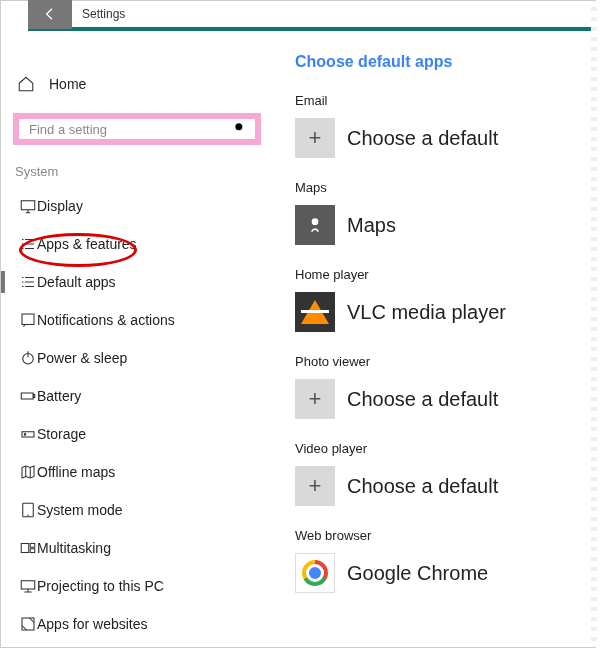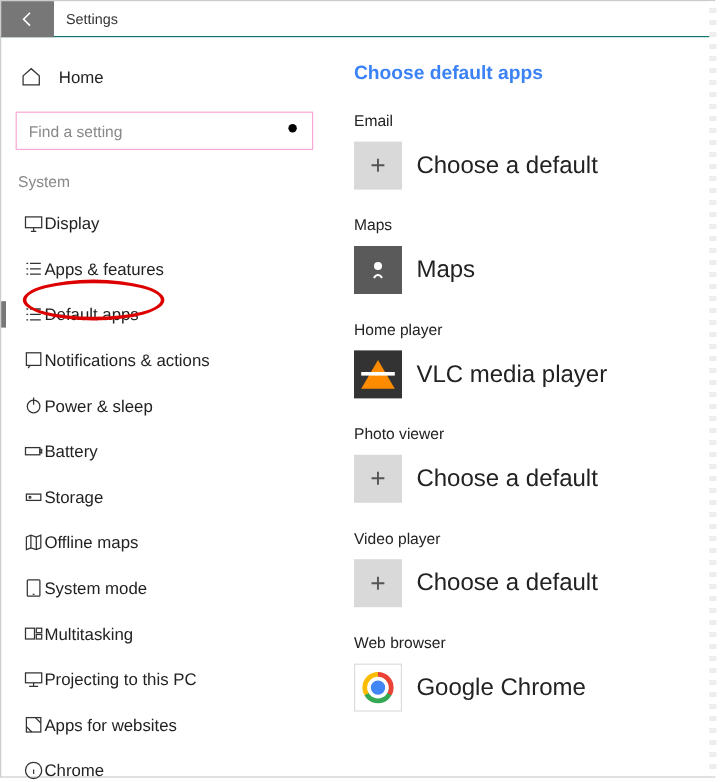--- a/index.html
+++ b/index.html
@@ -9,33 +9,33 @@
     color: #333;
     background: #fff;
     width: 600px;
     height: 652px;
     overflow: hidden;
     position: relative;
   }
   .window { width: 596px; height: 648px; border: 1px solid #ccc; background: #fff; position: relative; }
 
   
-  .titlebar { height: 30px; display: flex; align-items: center; border-bottom: 1px solid #0f766e; }
+  .titlebar { height: 30px; display: flex; align-items: center; border-bottom: 4px solid #0f766e; margin-left: 27px; }
   .back-btn { width: 44px; height: 30px; background: #777; display: flex; align-items: center; justify-content: center; color: #fff; }
   .title { padding-left: 10px; font-size: 12px; color: #333; }
 
   
   .body { display: flex; height: calc(100% - 30px); }
   .sidebar { width: 270px; padding: 18px 12px 0 12px; }
   .main { flex: 1; padding: 22px 0 0 24px; }
 
-  .home-row { display: flex; align-items: center; gap: 14px; padding: 6px 4px; margin-bottom: 14px; font-size: 14px; color: #222; }
+  .home-row { display: flex; align-items: center; gap: 14px; padding: 6px 4px; margin-bottom: 14px; font-size: 14px; color: #222; margin-top: 20px; }
   .search {
     display: flex; align-items: center; justify-content: space-between;
-    border: 1px solid #f9a8d4; height: 32px; padding: 1px 8px 0 10px;
+    border: 6px solid #f9a8d4; height: 32px; padding: 1px 8px 0 10px;
     color: #777; font-size: 13px; margin-bottom: 14px; width: 248px;
   }
   .search .ph { color: #888; }
   .section-label { color: #888; font-size: 13px; margin: 19px 0 8px 2px; }
 
   .nav { display: flex; flex-direction: column; }
   .nav-item {
     display: flex; align-items: center; 
     padding: 10px 6px; font-size: 14px; color: #222;
     position: relative;

